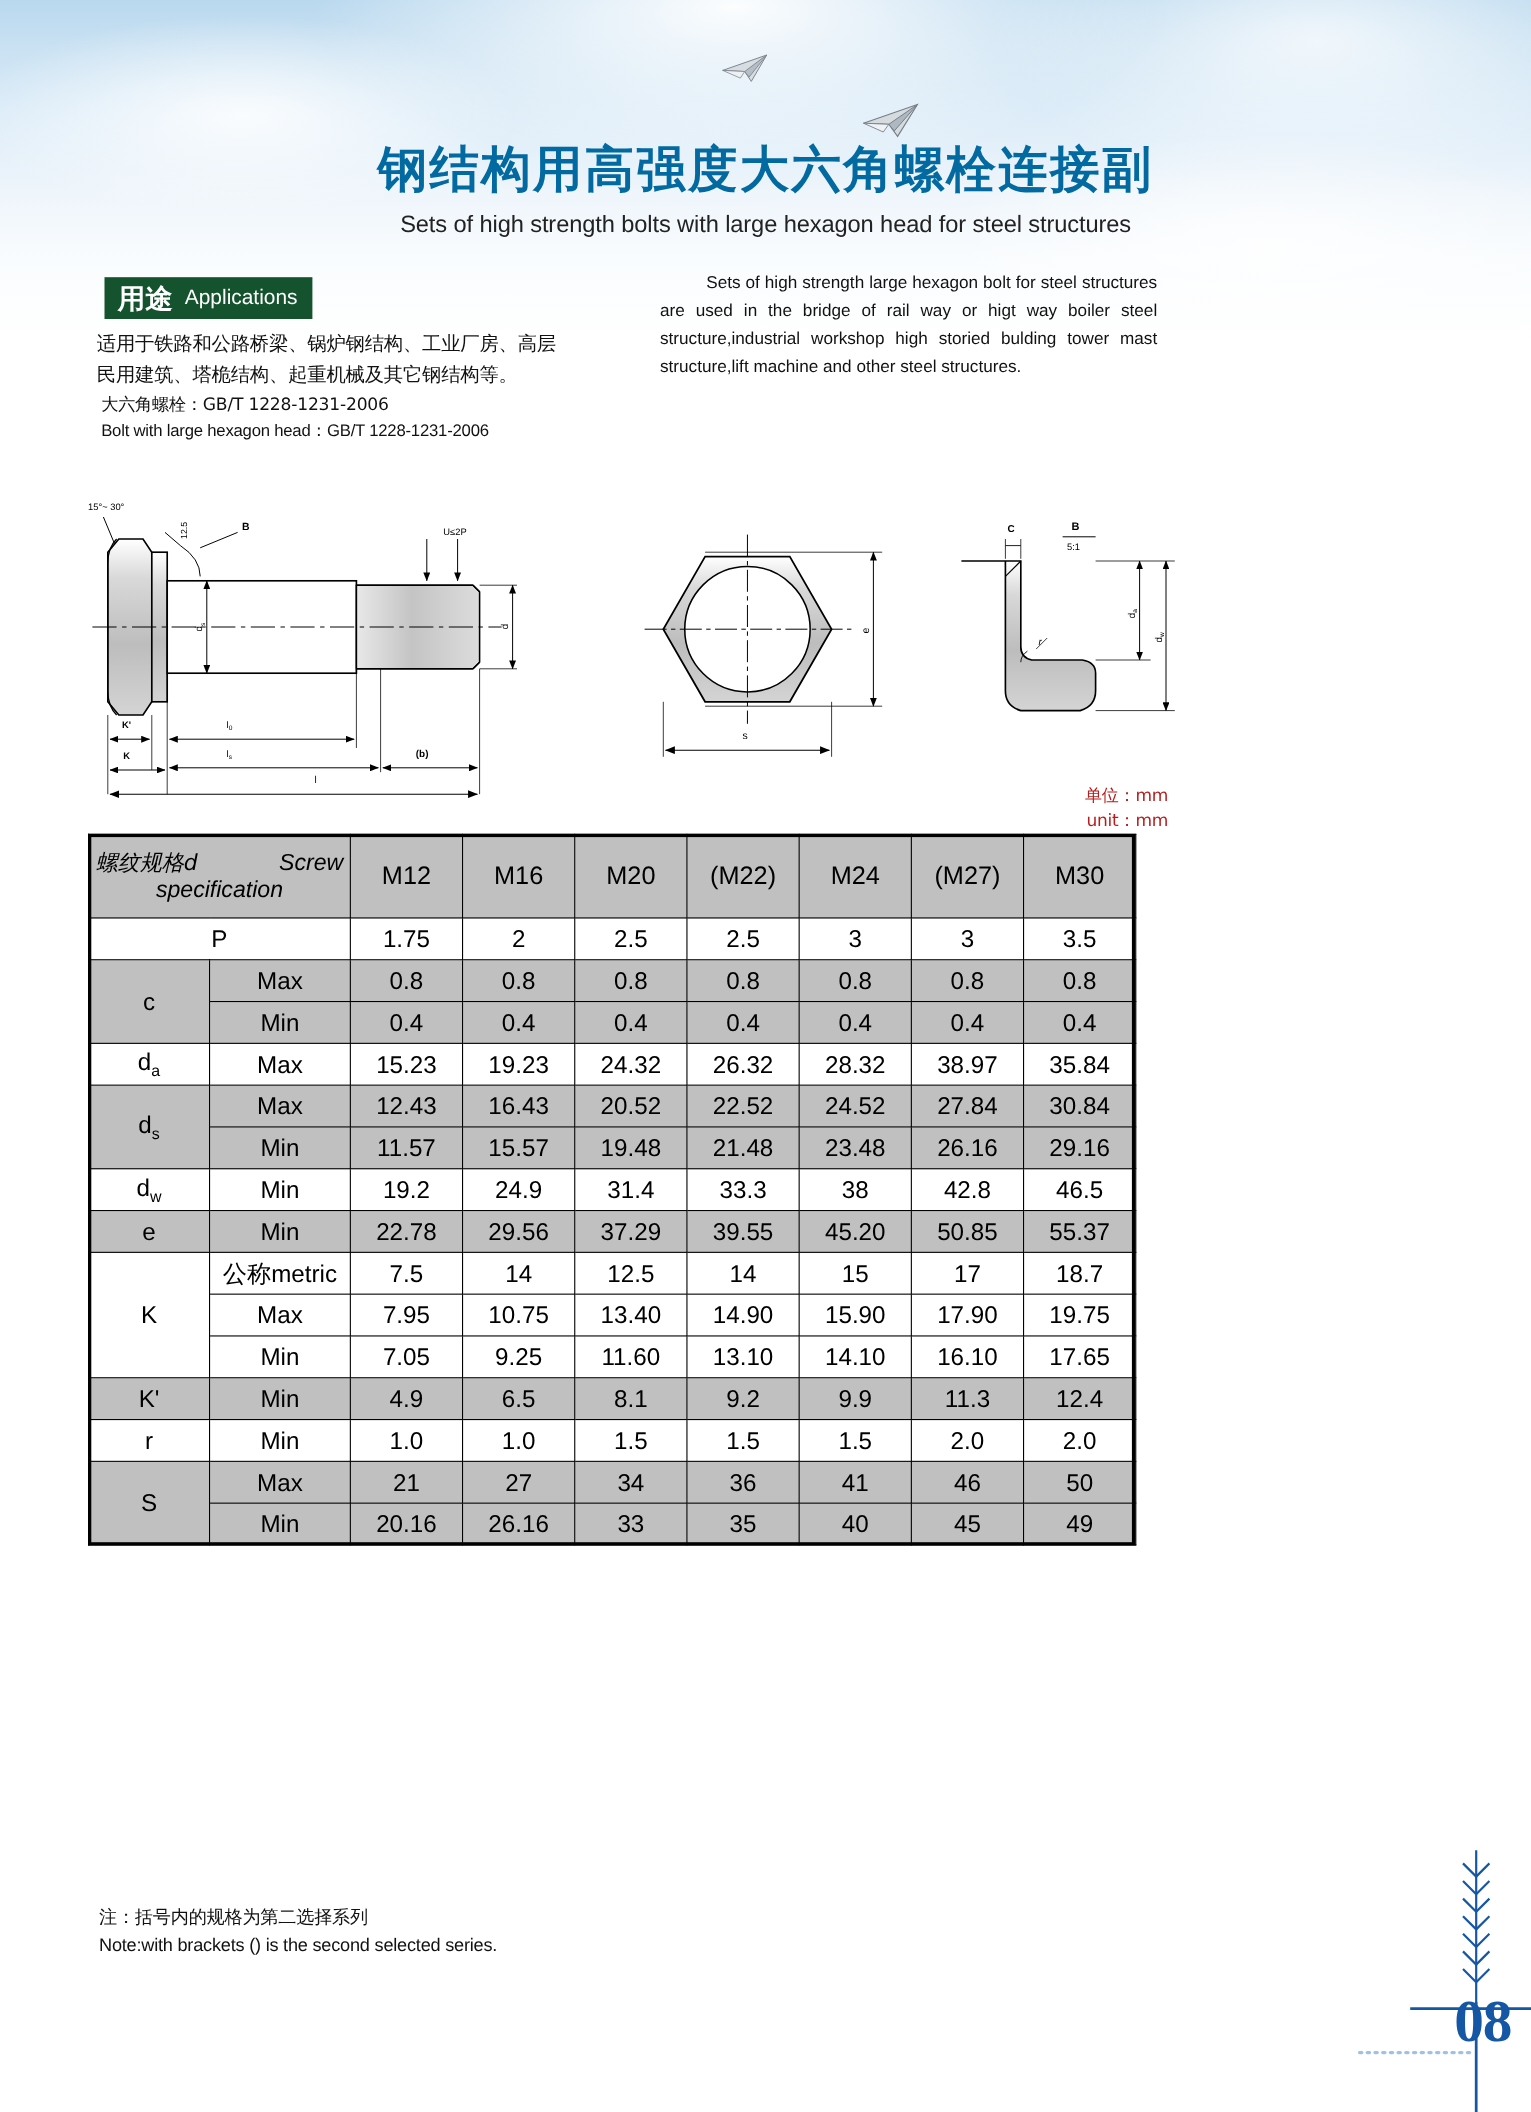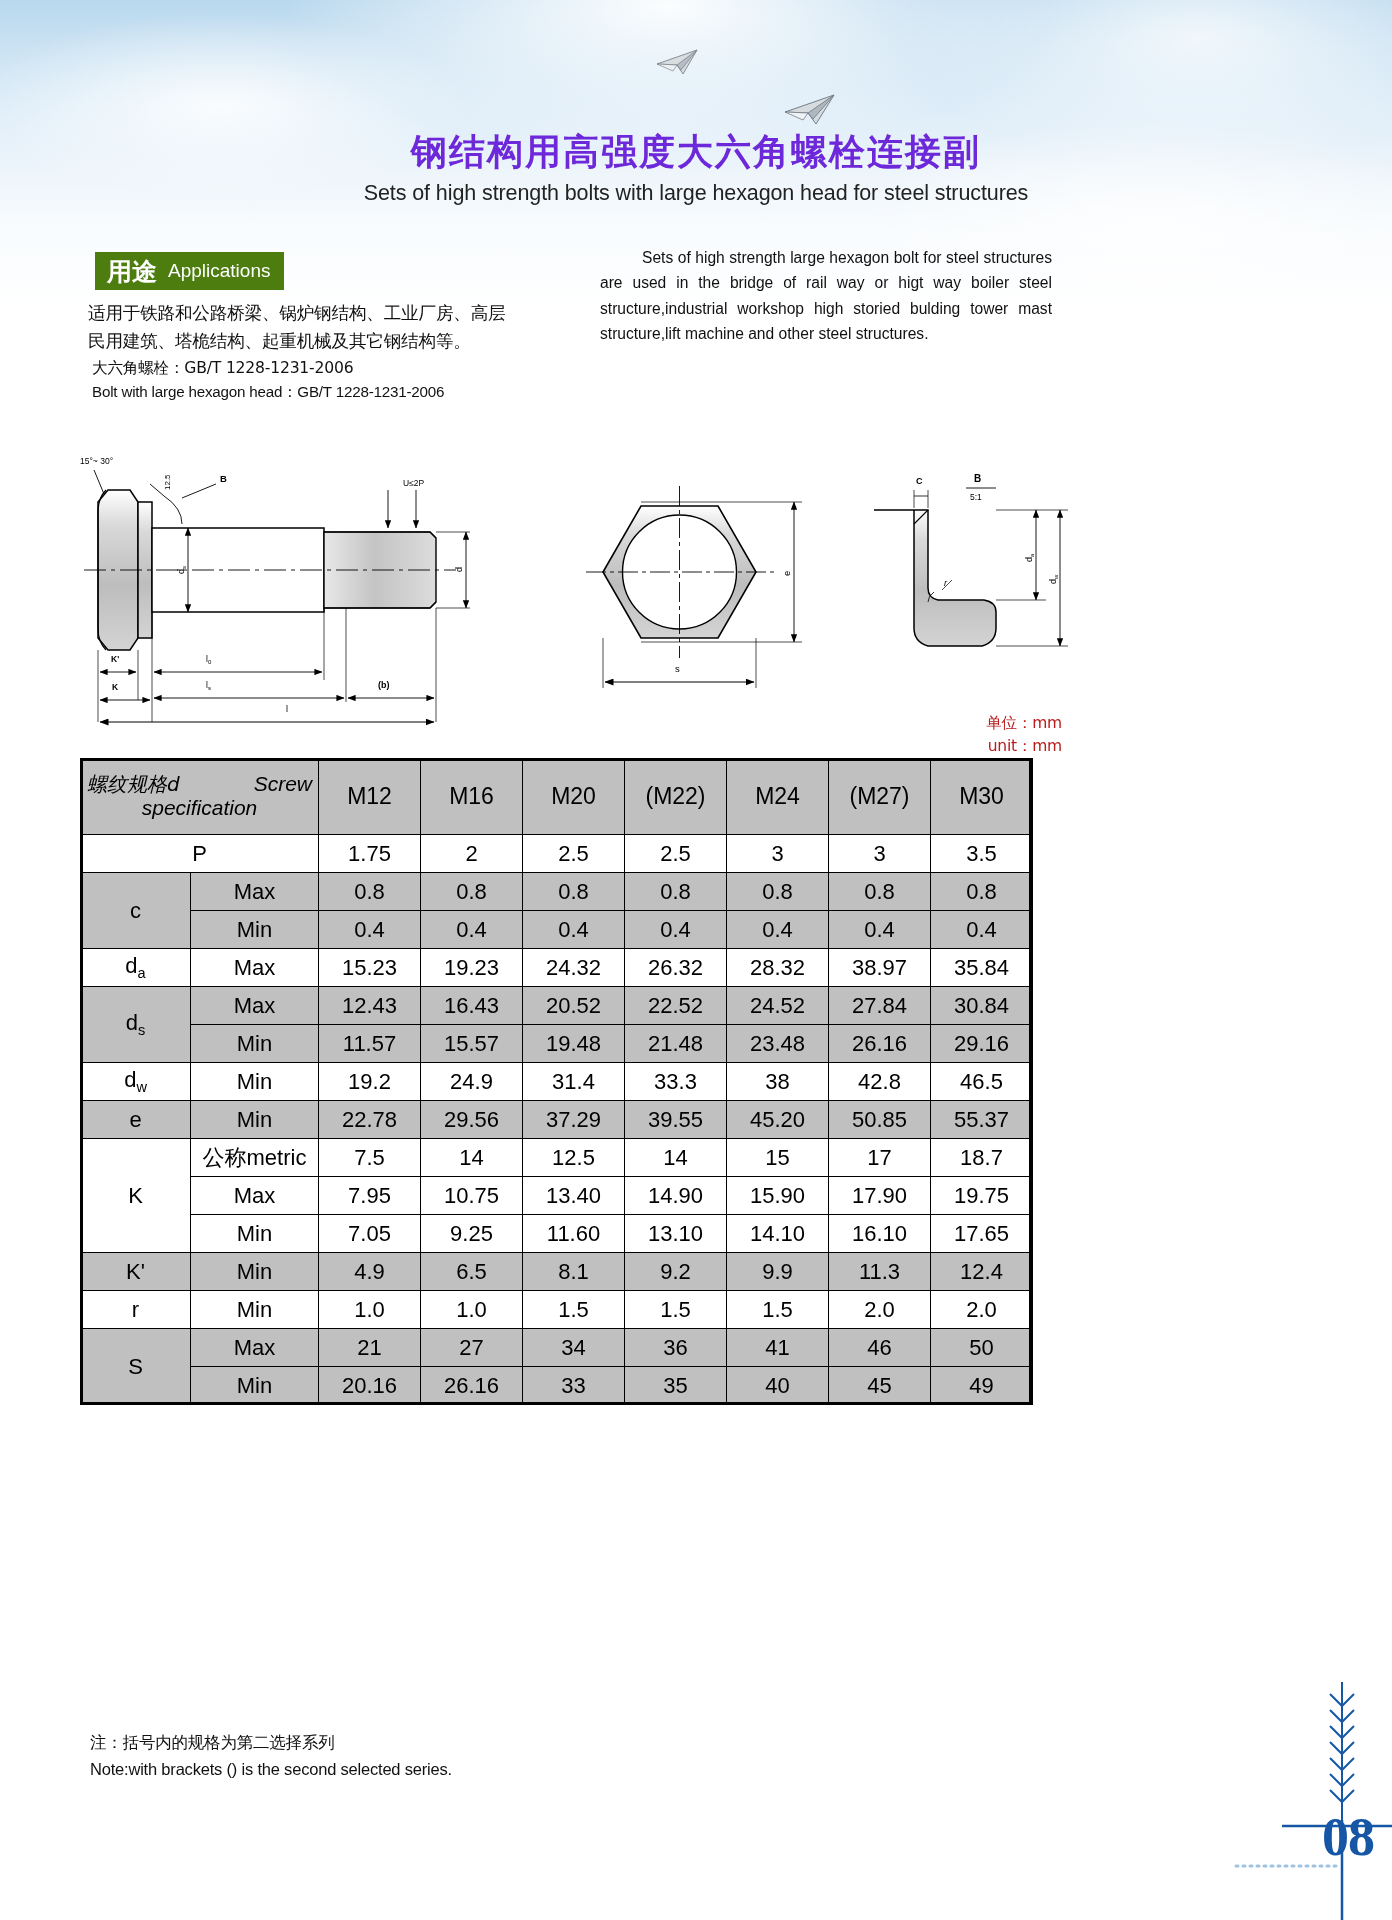--- a/index.html
+++ b/index.html
@@ -55,40 +55,40 @@
     height: 1920px;
   }
 
   .title-zone {
     position: absolute;
     top: 130px; left: 0;
     width: 1392px;
     text-align: center;
   }
   .title-cn {
-    font-family: Liberation Serif, serif;
-    font-size: 36px;
+    font-family: Liberation Mono, monospace;
+    font-size: 45px;
     font-weight: bold;
     letter-spacing: 2px;
-    color: #6d28d9;
+    color: #0369a1;
     line-height: 1.25;
   }
   .title-en {
     margin-top: 6px;
     font-size: 21.5px;
     color: #222;
     letter-spacing: -0.1px;
   }
 
   
   .app-badge {
     position: absolute;
     left: 95px; top: 252px;
     height: 38px;
-    background: #4d7c0f;
+    background: #14532d;
     color: #fff;
     display: flex;
     align-items: center;
     padding: 0 14px 0 12px;
     gap: 11px;
   }
   .app-badge .cn {
     font-family: "DejaVu Serif", "Liberation Serif", serif;
     font-size: 25px;
     font-weight: bold;

